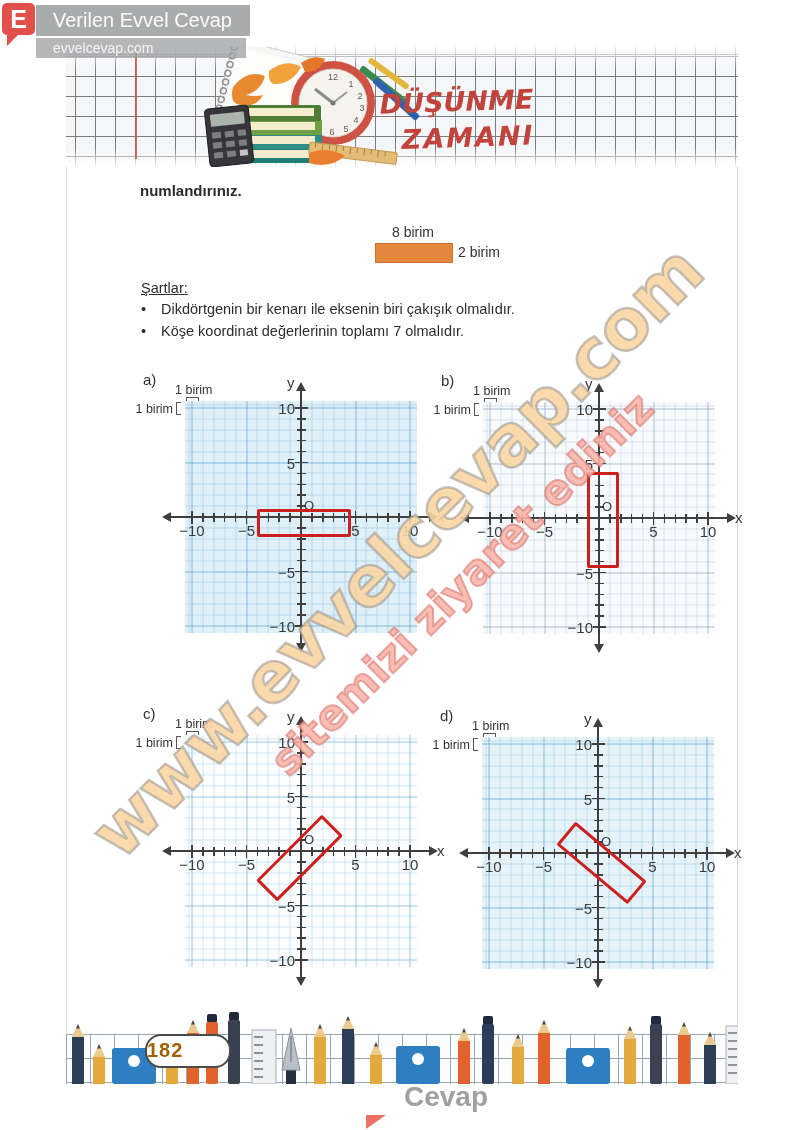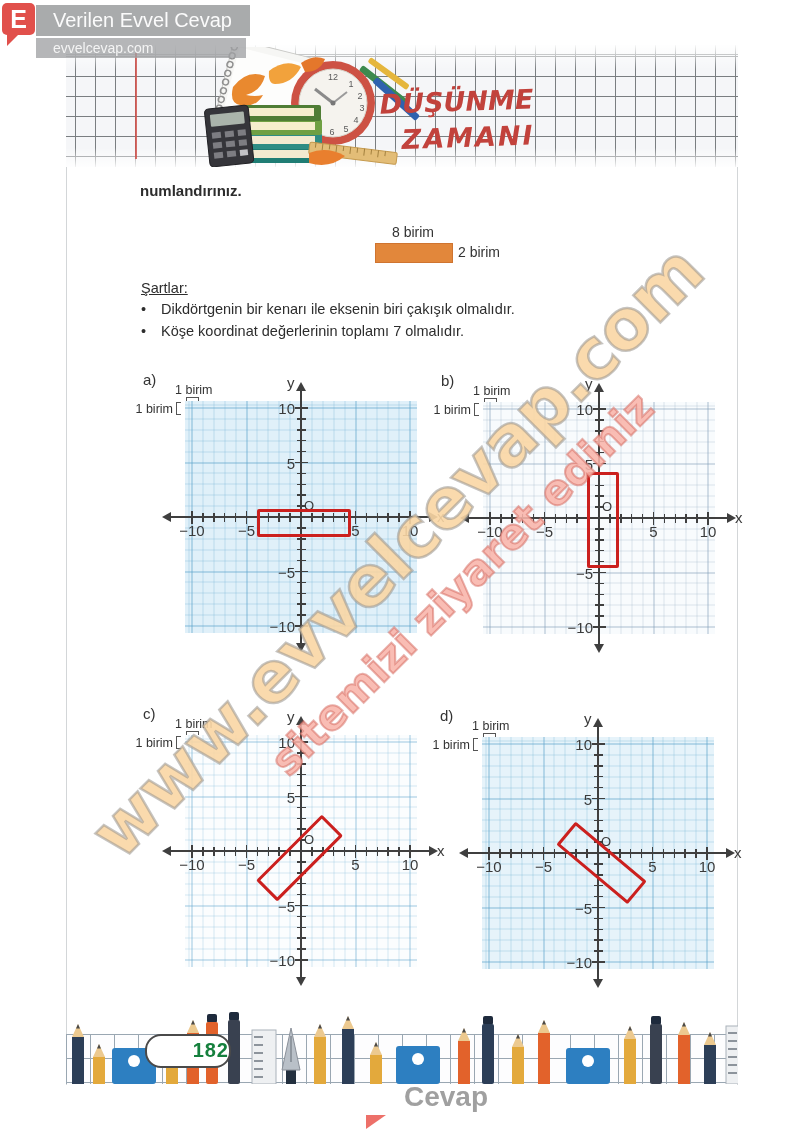--- a/index.html
+++ b/index.html
@@ -101,22 +101,22 @@
        transform:translate(-50%,-50%) rotate(-45deg);}
   
   #btm{left:66px;top:1008px;width:672px;height:76px;}
   #btm::after{content:"";position:absolute;left:0;right:0;top:26px;bottom:0;
     background-image:
       repeating-linear-gradient(to right,#9aa7b2 0 1px,transparent 1px 24px),
       repeating-linear-gradient(to bottom,#9aa7b2 0 1px,transparent 1px 24px);
     background-color:#fdfdfe;z-index:0;}
   #strip-items{position:absolute;inset:0;z-index:1;}
   #pill{position:absolute;left:79px;top:26px;width:82px;height:30px;background:#fff;
-        border:2px solid #4a4a4a;border-radius:16px;z-index:2;text-align:right;
-        font-size:20px;font-weight:bold;color:#15803d;line-height:28px;letter-spacing:1px;}
+        border:2px solid #4a4a4a;border-radius:16px;z-index:2;text-align:left;
+        font-size:20px;font-weight:bold;color:#a16207;line-height:28px;letter-spacing:1px;}
   #logo-red{left:293px;top:1079px;width:100px;height:37px;background:rgba(235,96,89,.9);
         border-radius:3px;color:#fff;font-weight:bold;font-size:27px;text-align:center;
         line-height:37px;z-index:45;}
   #logo-tail{left:366px;top:1115px;width:0;height:0;border-top:14px solid rgba(235,96,89,.9);
         border-right:20px solid transparent;z-index:45;}
   #logo-gray{left:404px;top:1081px;font-size:28px;font-weight:bold;color:#a0a0a0;z-index:45;}
 </style>
 </head>
 <body>
 

